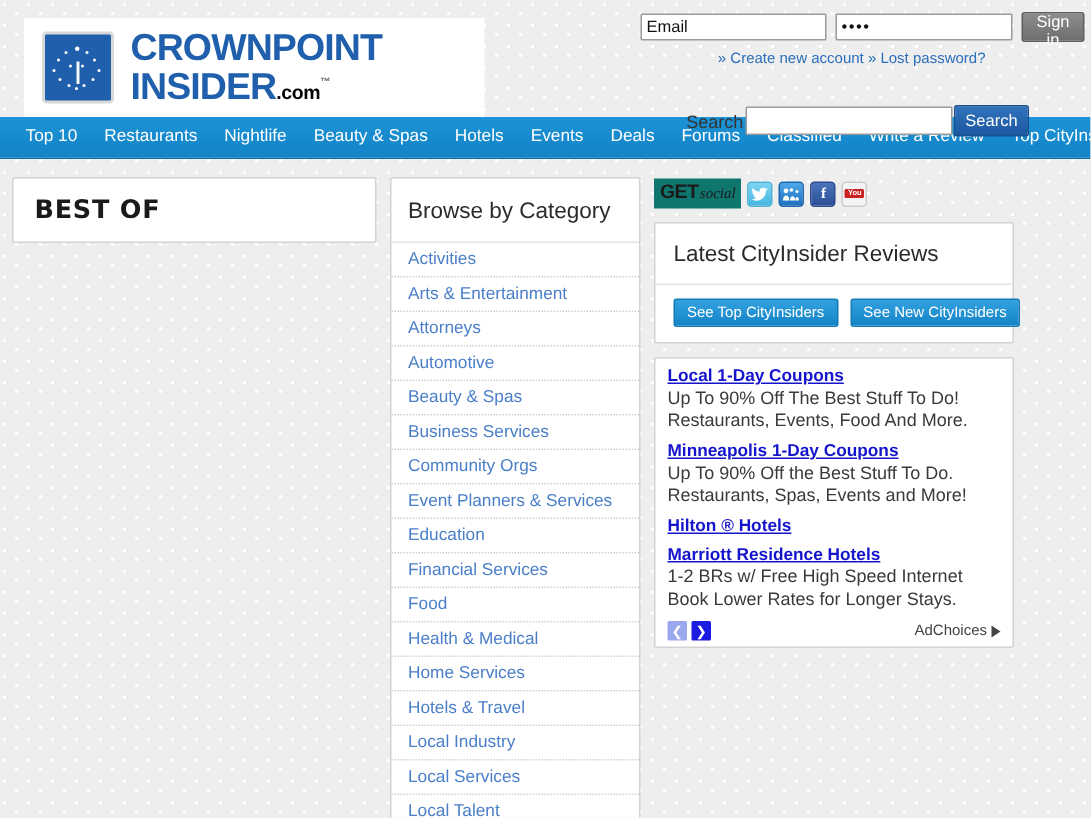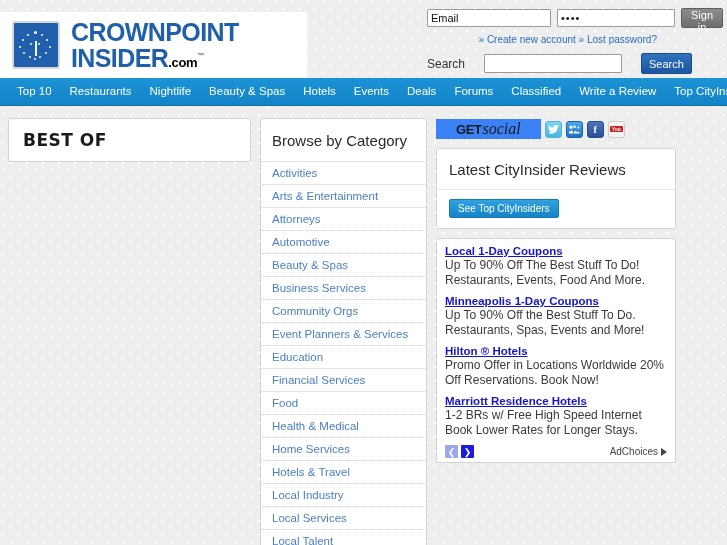--- a/index.html
+++ b/index.html
@@ -21,21 +21,21 @@
     -webkit-font-smoothing: antialiased;
   }
 
   
   .header {
     position: relative;
     height: 78px;
   }
   .logo-box {
     position: absolute;
-    left: 0;
+    left: 16px;
     top: 12px;
     width: 307px;
     height: 66px;
     background: #ffffff;
     display: flex;
     align-items: center;
     padding-left: 12px;
     box-sizing: border-box;
   }
   .logo-mark {
@@ -134,25 +134,25 @@
     margin-top: 6px;
     font-size: 10px;
     color: #2a6fbb;
     padding-right: 60px;
   }
   .links-row a {
     color: #2a6fbb;
     text-decoration: none;
   }
   .search-row {
-    margin-top: 8px;
-    display: flex;
-    justify-content: flex-start;
-    align-items: center;
-    gap: 19px;
+    margin-top: 25px;
+    display: flex;
+    justify-content: center;
+    align-items: center;
+    gap: 1px;
   }
   .search-label {
     font-size: 12px;
     color: #333333;
   }
   #search-input {
     width: 138px;
     height: 19px;
   }
   .btn-search {
@@ -238,37 +238,37 @@
   
   .col-right { width: 240px; flex: none; }
   .social-bar {
     display: flex;
     align-items: center;
     gap: 4px;
     height: 22px;
     margin-bottom: 8px;
   }
   .getsocial-logo {
-    background: #3b82f6;
-    padding: 1px 20px;
+    background: #0f766e;
+    padding: 1px 4px;
     display: flex;
     align-items: baseline;
     height: 20px;
     box-sizing: border-box;
   }
   .gs-get {
     font-size: 13px;
     font-weight: bold;
     color: #1a1a1a;
     letter-spacing: -0.4px;
   }
   .gs-social {
     font-family: "Liberation Serif", serif;
     font-style: italic;
-    font-size: 16px;
+    font-size: 10px;
     color: #1a1a1a;
     margin-left: 1px;
     text-align: right;
   }
   .soc-icon {
     width: 17px;
     height: 17px;
     border-radius: 3px;
     display: flex;
     align-items: center;
@@ -524,35 +524,35 @@
       <div class="soc-icon soc-facebook">f</div>
       <div class="soc-icon soc-youtube">
         <div class="yt-inner">You</div>
       </div>
     </div>
 
     <div class="panel reviews-panel">
       <div class="reviews-heading">Latest CityInsider Reviews</div>
       <div class="review-buttons">
         <button class="btn-ci">See Top CityInsiders</button>
+        <button class="btn-ci">See New CityInsiders</button>
       </div>
     </div>
 
     <div class="panel ads-panel">
       <div class="ad-item">
         <a href="#" class="ad-title">Local 1-Day Coupons</a>
         <div class="ad-desc">Up To 90% Off The Best Stuff To Do! Restaurants, Events, Food And More.</div>
       </div>
       <div class="ad-item">
         <a href="#" class="ad-title">Minneapolis 1-Day Coupons</a>
         <div class="ad-desc">Up To 90% Off the Best Stuff To Do. Restaurants, Spas, Events and More!</div>
       </div>
       <div class="ad-item">
         <a href="#" class="ad-title">Hilton ® Hotels</a>
-        <div class="ad-desc">Promo Offer in Locations Worldwide 20% Off Reservations. Book Now!</div>
       </div>
       <div class="ad-item">
         <a href="#" class="ad-title">Marriott Residence Hotels</a>
         <div class="ad-desc">1-2 BRs w/ Free High Speed Internet Book Lower Rates for Longer Stays.</div>
       </div>
       <div class="ad-footer">
         <div class="ad-navs">
           <div class="ad-arrow arrow-prev">❮</div>
           <div class="ad-arrow arrow-next">❯</div>
         </div>

